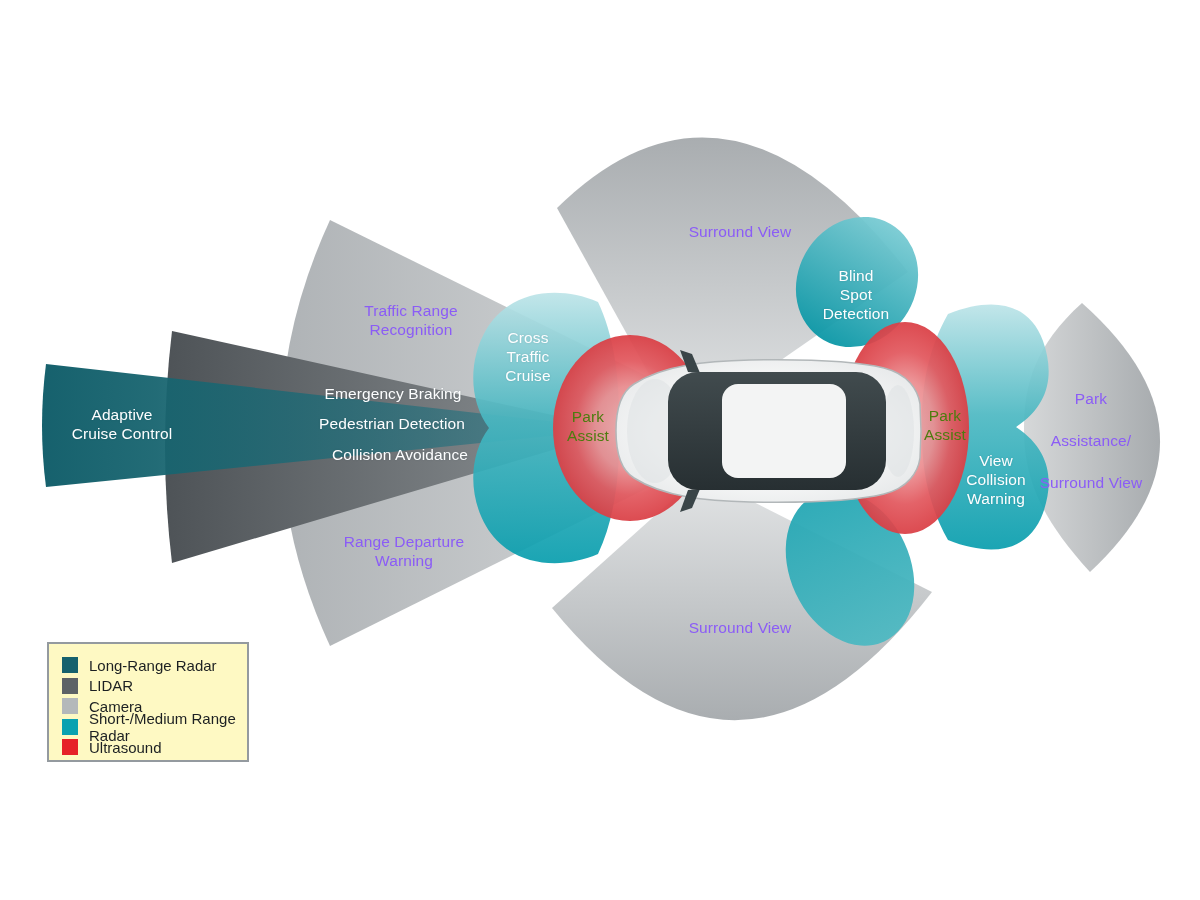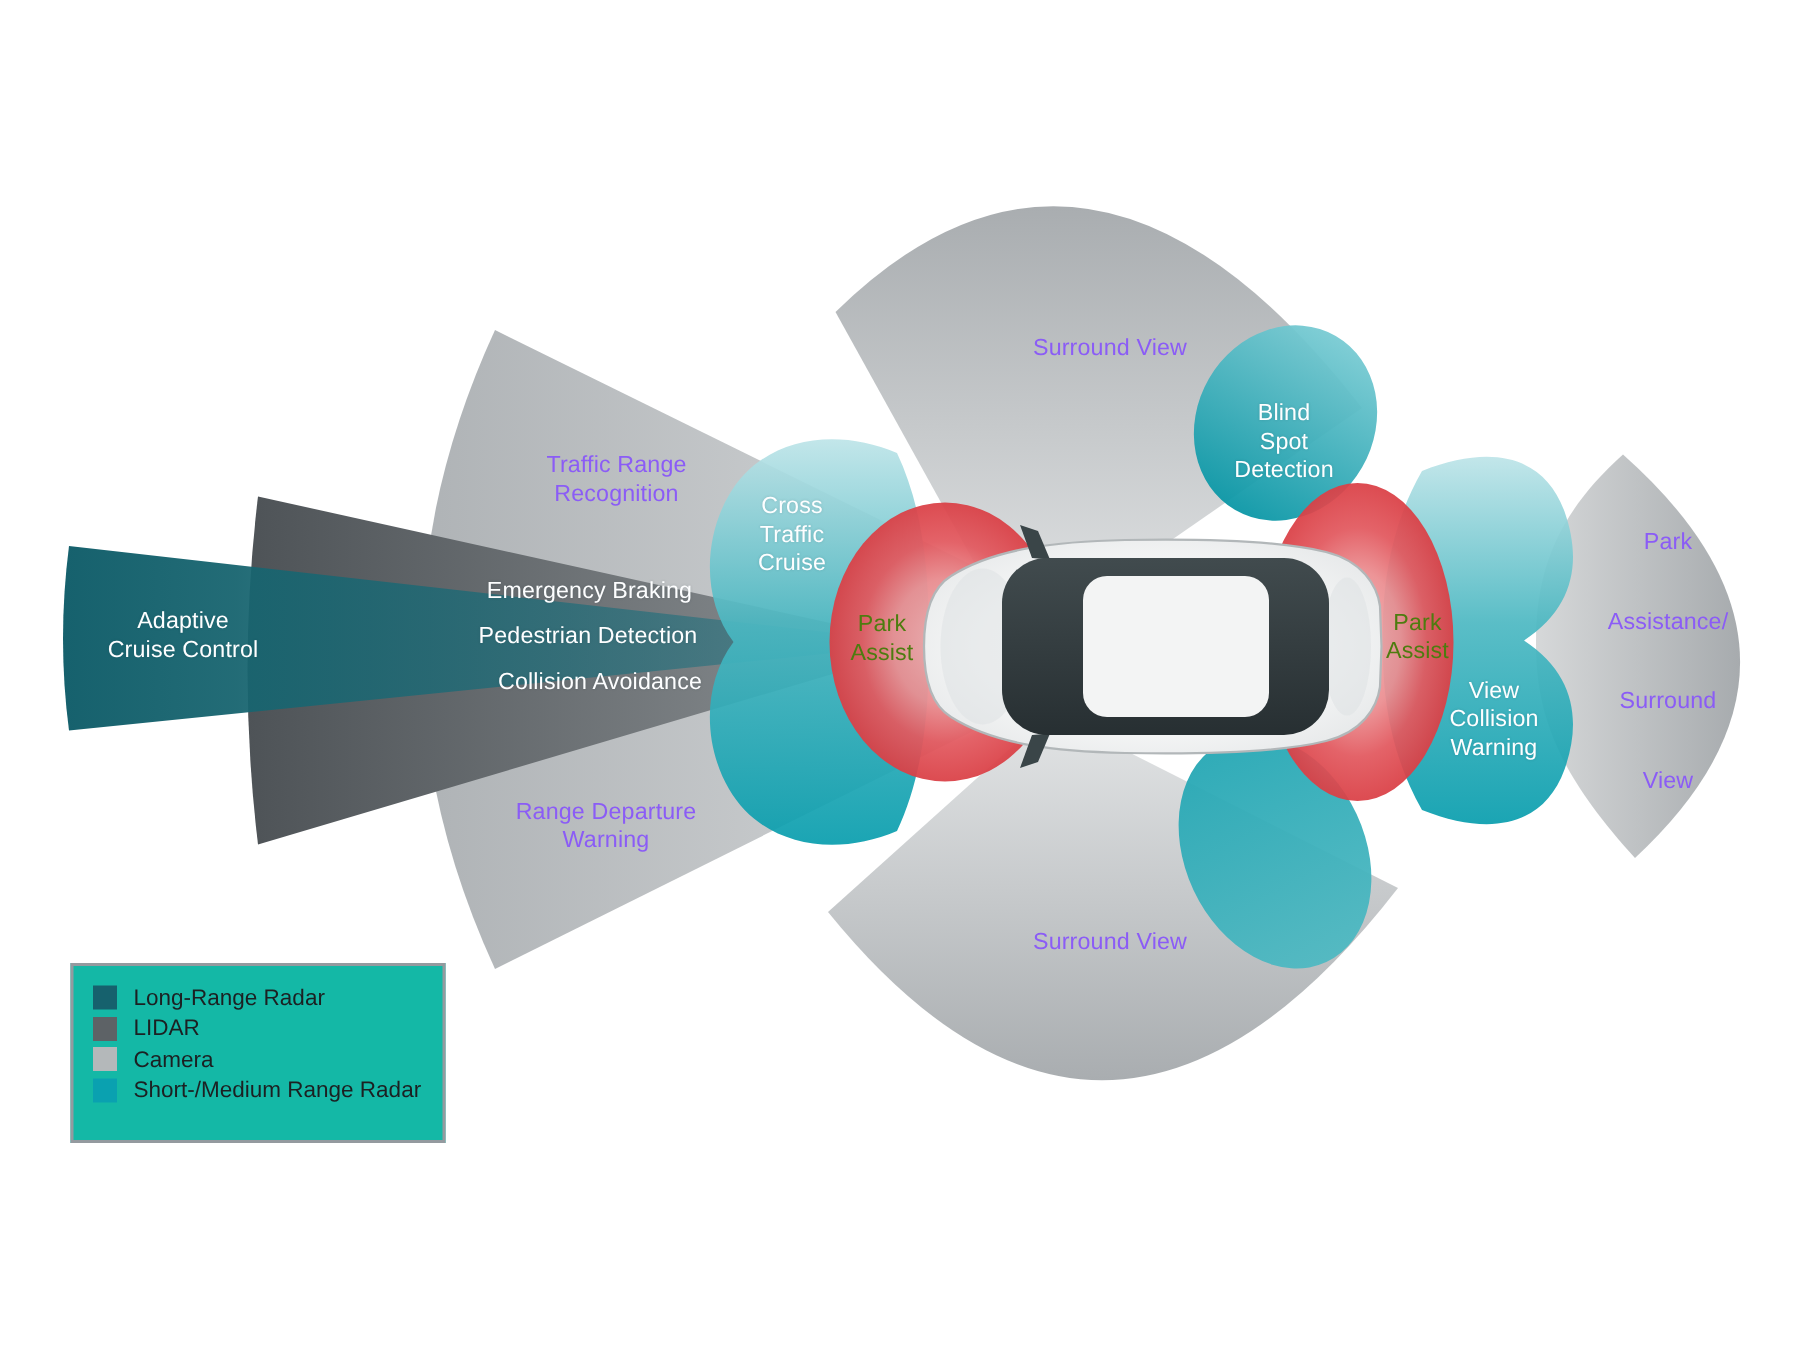--- a/index.html
+++ b/index.html
@@ -7,24 +7,24 @@
   .stage{position:relative;width:1200px;height:900px;background:#ffffff;}
   .stage svg{position:absolute;left:0;top:0;}
   .lbl{
     position:absolute;transform:translate(-50%,-50%);
     white-space:pre-line;text-align:center;
     font-size:15.5px;line-height:1.24;letter-spacing:.1px;
   }
   .lbl-dark{color:#8b5cf6;}
   .lbl-white{color:#fdfeff;text-shadow:0 0 2px rgba(40,60,65,.18);}
   .lbl-near-black{color:#4d7c0f;}
-  .lbl-wide{line-height:53px;margin-left:21px;}
+  .lbl-wide{line-height:42px;}
   .legend{
-    position:absolute;left:47px;top:642px;width:250px;height:120px;
-    box-sizing:border-box;background:#14b8a6;border:2px solid #949a9f;
+    position:absolute;left:47px;top:642px;width:202px;height:120px;
+    box-sizing:border-box;background:#fef9c3;border:2px solid #949a9f;
     padding:11px 0 0 13px;
   }
   .legend-row{display:flex;align-items:center;height:20.5px;}
   .swatch{width:16px;height:16px;flex:0 0 16px;margin-right:11px;}
   .legend-label{font-size:15px;color:#1c2022;}
 </style>
 </head>
 <body>
 
 <div class="stage">
@@ -161,15 +161,19 @@
           <span class="legend-label">LIDAR</span>
         </div>
         <div class="legend-row">
           <span class="swatch" style="background: rgb(180, 184, 186);"></span>
           <span class="legend-label">Camera</span>
         </div>
         <div class="legend-row">
           <span class="swatch" style="background: rgb(10, 161, 176);"></span>
           <span class="legend-label">Short-/Medium Range Radar</span>
         </div>
+        <div class="legend-row">
+          <span class="swatch" style="background: rgb(230, 33, 41);"></span>
+          <span class="legend-label">Ultrasound</span>
+        </div>
       </div>
   </div>
 </div>
 
 </body></html>

